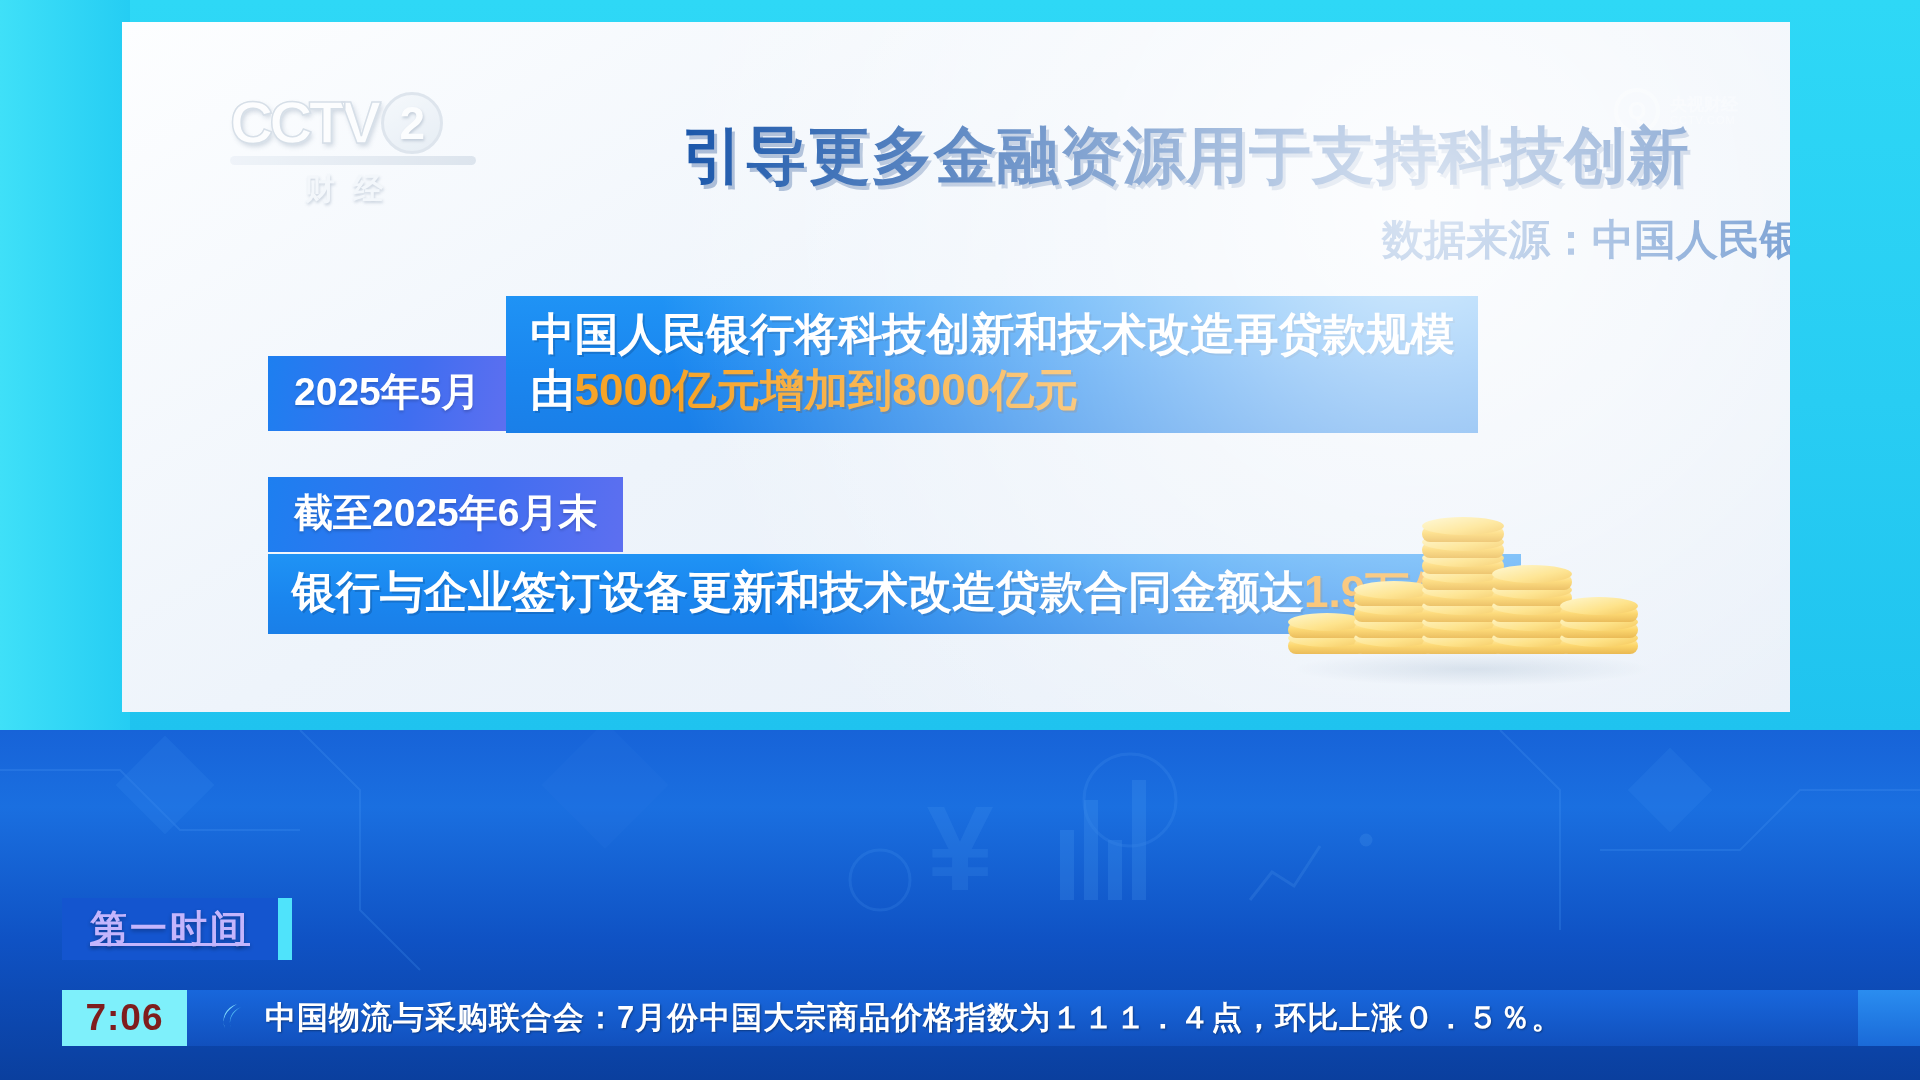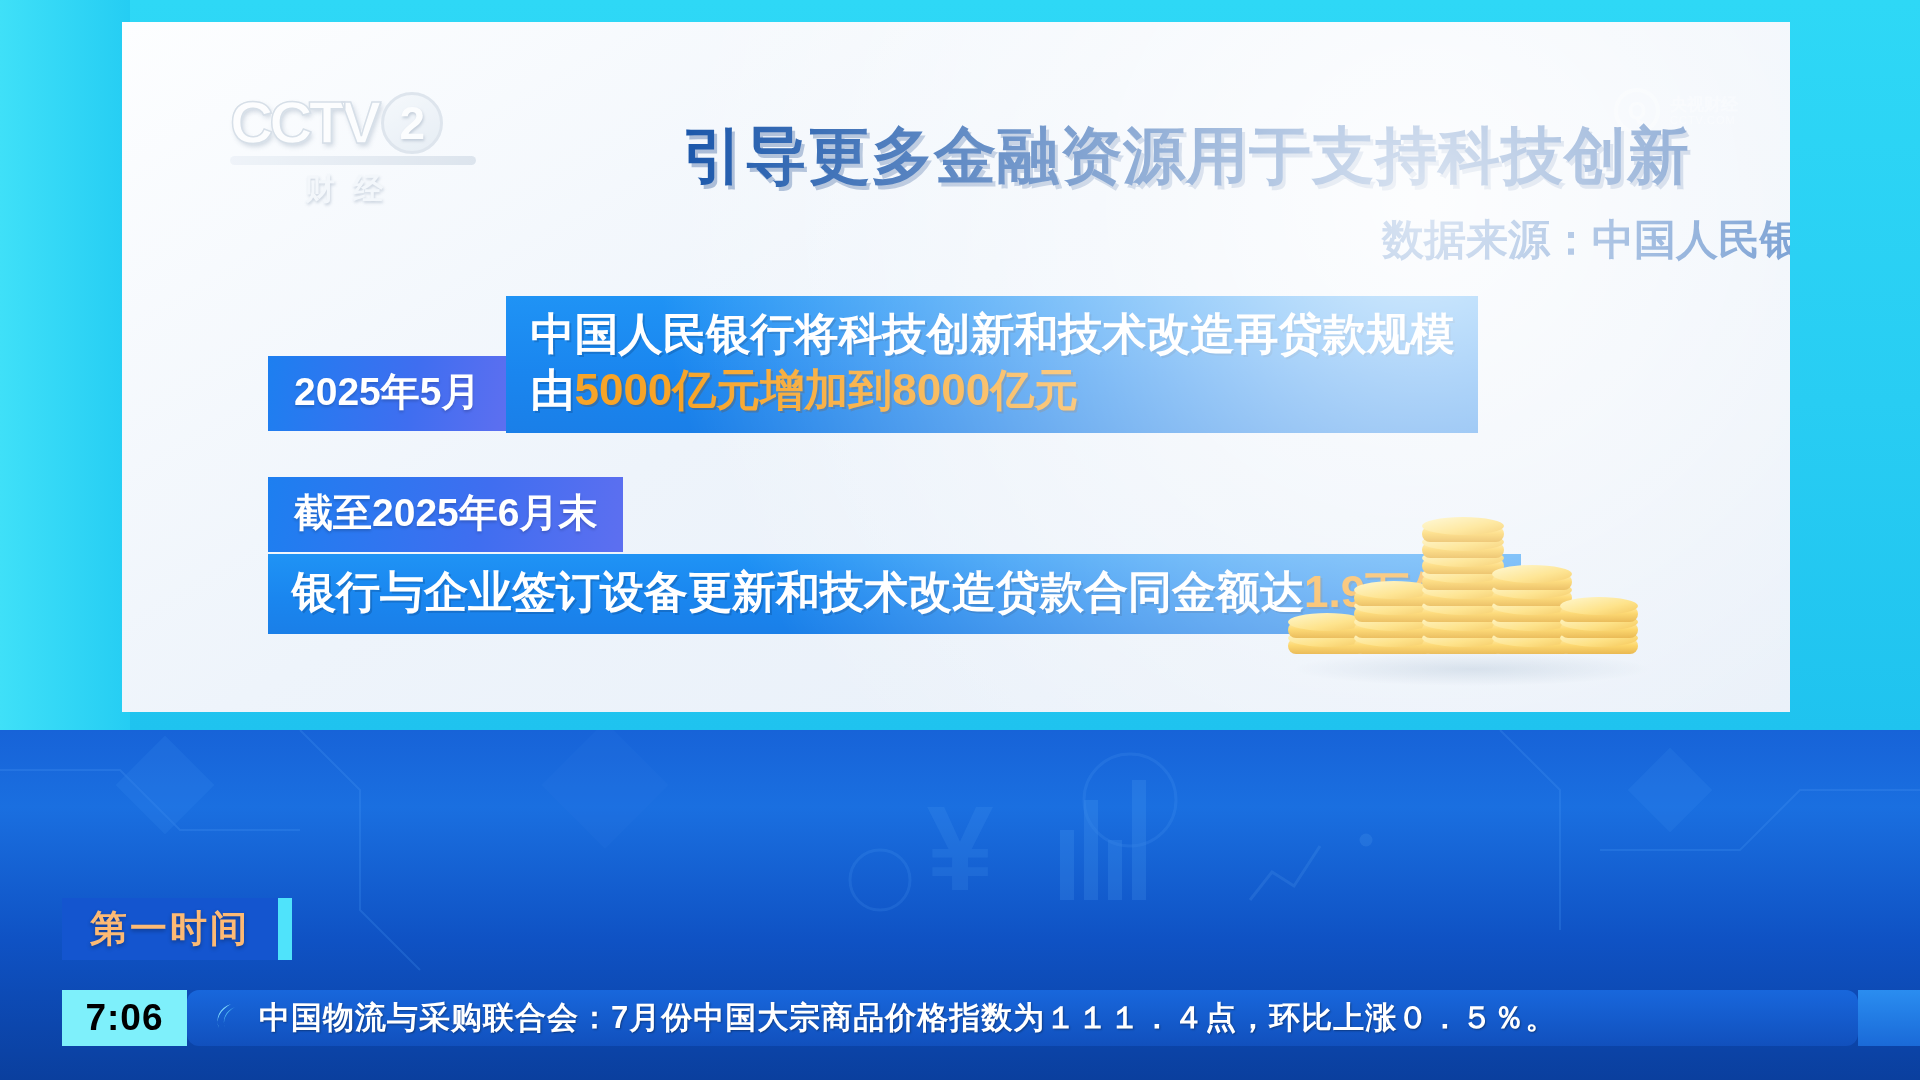--- a/index.html
+++ b/index.html
@@ -140,47 +140,47 @@
   .band{
     position:absolute; left:0; top:730px; width:1920px; height:350px;
     background:linear-gradient(180deg,#1763d8 0%,#1a6fe0 22%,#0f52c4 60%,#0a3f9e 100%);
     overflow:hidden;
   }
   .band-pattern{ position:absolute; inset:0; opacity:.5; }
 
   
   .progbar{ position:absolute; left:62px; top:898px; display:flex; align-items:stretch; height:62px; }
   .prog-left{
-    background:#1455cf; color:#fdba74;
+    background:#1455cf; color:#c4b5fd;
     font-size:37px; font-weight:700;
     display:flex; align-items:center; padding:0 28px;
     letter-spacing:3px;
     text-shadow:0 2px 4px rgba(0,0,0,.3);
+    text-decoration:underline;
   }
   .prog-sep{ width:14px; background:#4fe3fb; }
   .prog-right{
     background:#ffffff; color:#1452b8;
     font-size:37px; font-weight:700;
     display:flex; align-items:center; padding:0 26px;
     letter-spacing:2px;
   }
 
   
   .ticker{ position:absolute; left:62px; top:990px; display:flex; align-items:stretch; height:56px; width:1858px; }
   .ticker-time{
-    width:125px; background:#7ef0fb; color:#000000;
+    width:125px; background:#7ef0fb; color:#7f1d1d;
     font-size:37px; font-weight:700;
     display:flex; align-items:center; justify-content:center;
     letter-spacing:1px;
   }
   .ticker-body{
     flex:1; background:linear-gradient(180deg,#1867dc 0%,#1150bd 100%);
-    display:flex; align-items:center; gap:16px; padding-left:22px;
+    display:flex; align-items:center; gap:16px; padding-left:28px;
     overflow:hidden;
-    border-radius:12px;
   }
   .ticker-icon{ width:34px; height:34px; flex:0 0 34px; }
   .ticker-text{
     color:#ffffff; font-size:31px; font-weight:700; white-space:nowrap;
     letter-spacing:1px;
     text-shadow:1px 1px 2px rgba(0,0,0,.35);
   }
   .ticker-tail{ width:62px; background:linear-gradient(180deg,#2a8df0,#1a6ad8); }
 </style>
 </head>

